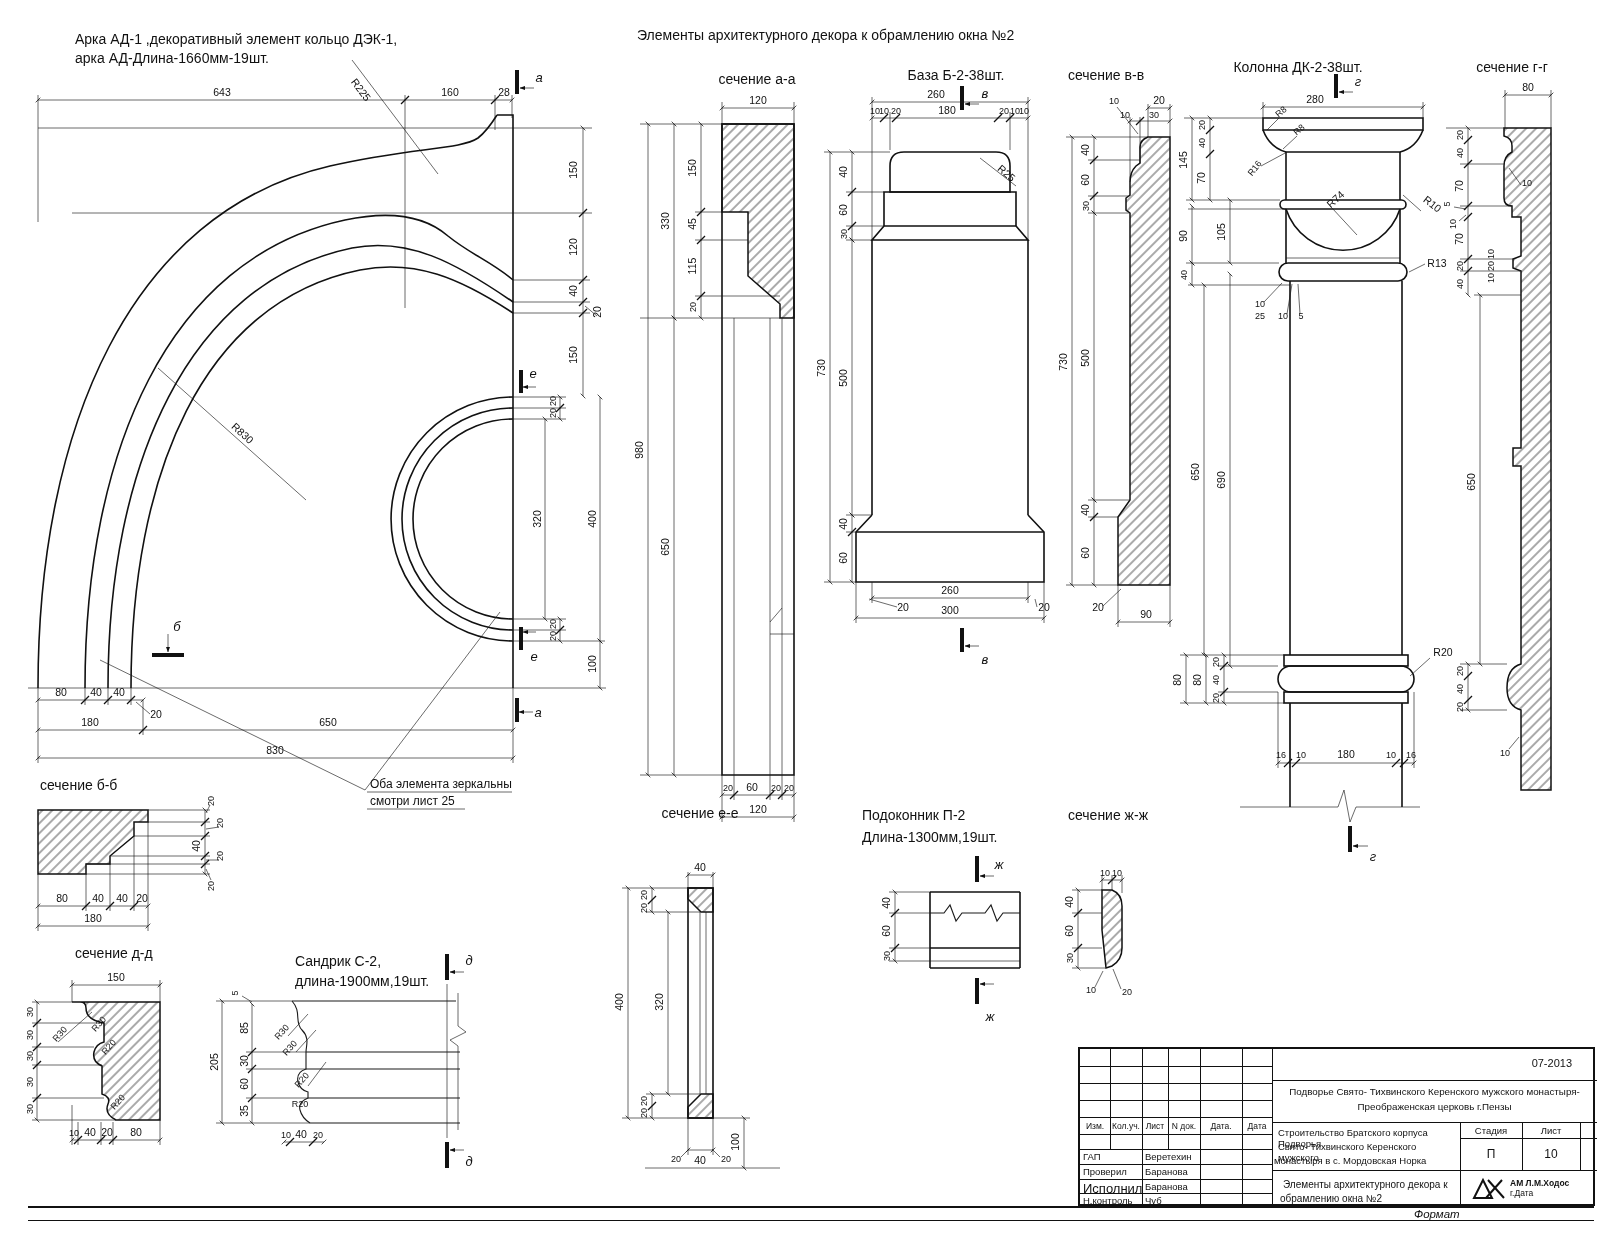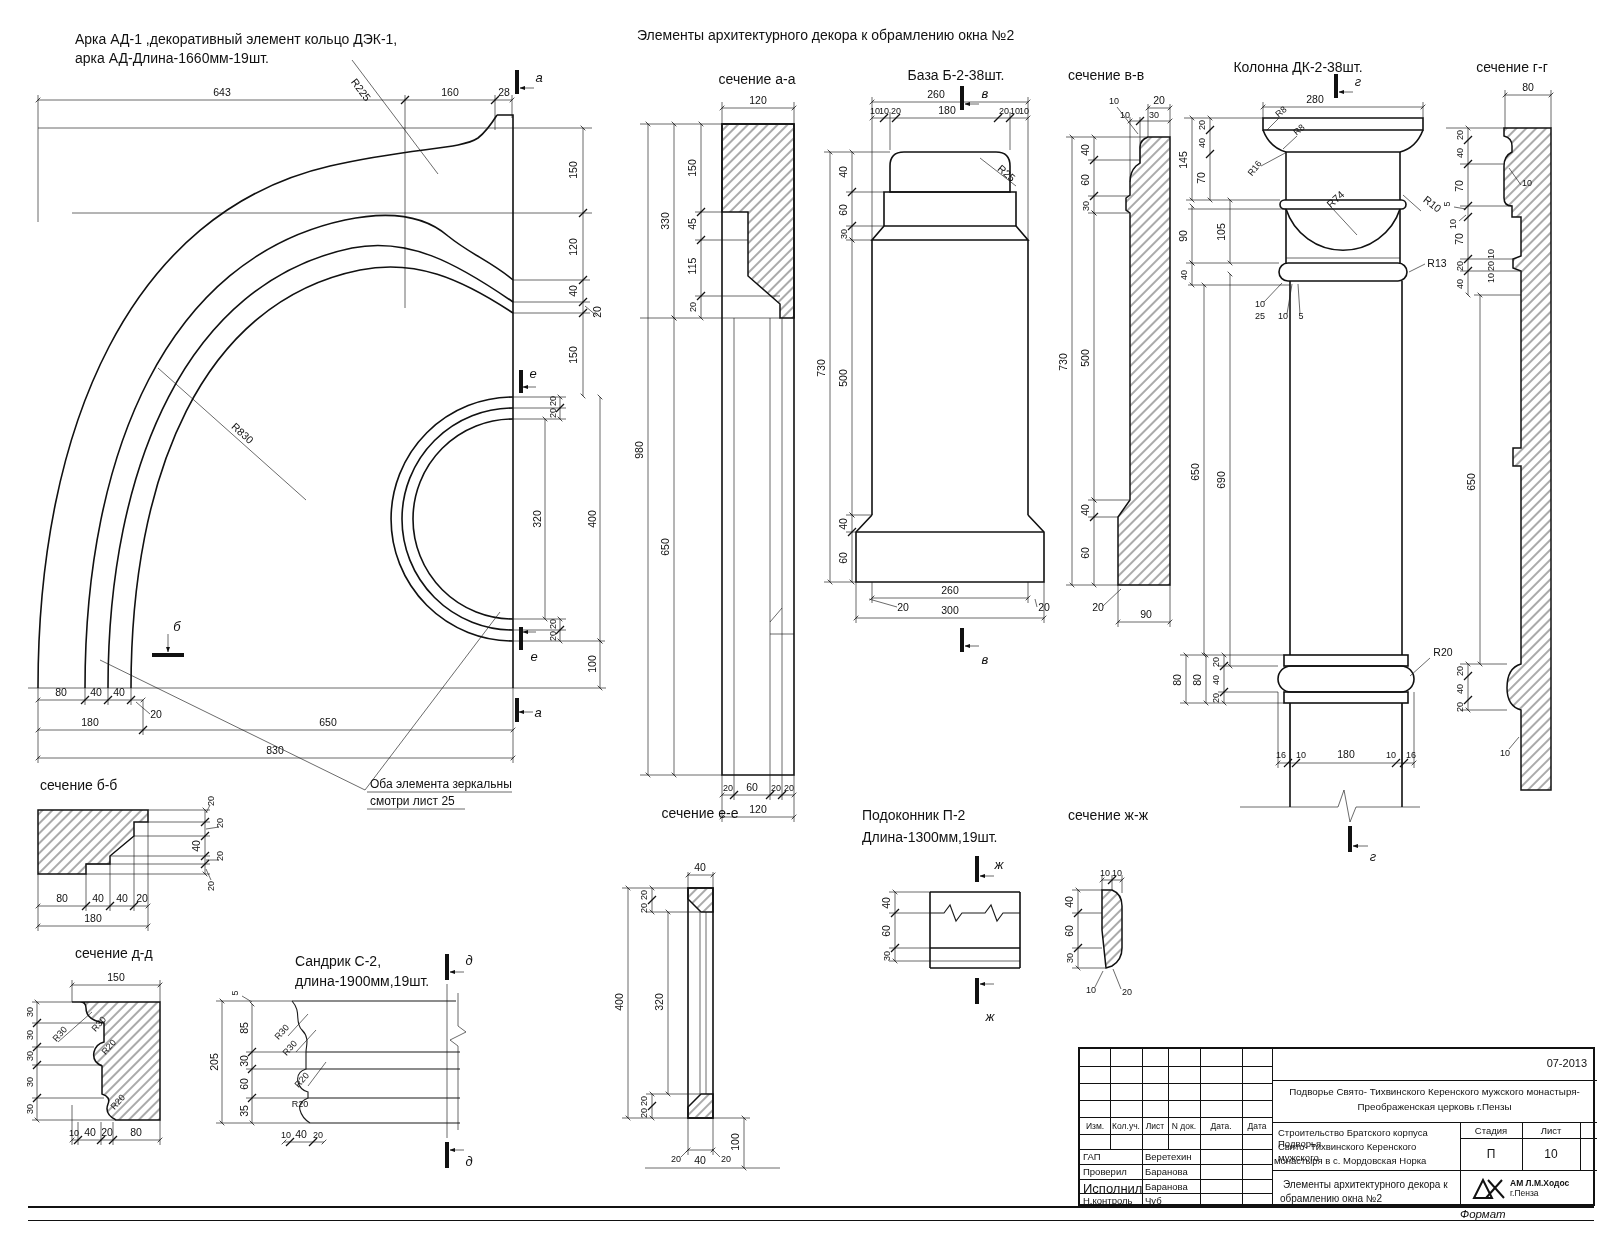--- a/index.html
+++ b/index.html
@@ -942,39 +942,39 @@
   <div class="hcell" style="left:65px;top:146px;width:56px;font-size:9.5px">Чуб</div>
 
   <div class="bl" style="left:192px;top:31px;width:325px"></div>
   <div class="bl" style="left:192px;top:73px;width:325px"></div>
   <div class="bl" style="left:380px;top:89px;width:137px"></div>
   <div class="bl" style="left:192px;top:121px;width:325px"></div>
   <div class="bv" style="left:380px;top:73px;height:86px"></div>
   <div class="bv" style="left:442px;top:73px;height:48px"></div>
   <div class="bv" style="left:500px;top:73px;height:48px"></div>
 
-  <div class="hcell" style="left:192px;top:8px;width:315px;text-align:right;font-size:11px">07-2013</div>
+  <div class="hcell" style="left:177px;top:8px;width:315px;text-align:right;font-size:11px">07-2013</div>
   <div class="hcell ctr" style="left:194px;top:33px;width:321px;height:19px;font-size:9.8px">Подворье Свято- Тихвинского Керенского мужского монастыря-</div>
   <div class="hcell ctr" style="left:194px;top:48px;width:321px;height:19px;font-size:9.8px">Преображенская церковь г.Пензы</div>
   <div class="hcell" style="left:198px;top:78px;width:180px;font-size:9.5px">Строительство Братского корпуса Подворья</div>
   <div class="hcell" style="left:198px;top:92px;width:180px;font-size:9.5px">Свято- Тихвинского Керенского мужского</div>
   <div class="hcell" style="left:194px;top:106px;width:180px;font-size:9.5px">монастыря в с. Мордовская Норка</div>
   <div class="hcell ctr" style="left:380px;top:73px;width:62px;height:16px;font-size:9.5px">Стадия</div>
   <div class="hcell ctr" style="left:442px;top:73px;width:58px;height:16px;font-size:9.5px">Лист</div>
   <div class="hcell ctr" style="left:380px;top:89px;width:62px;height:32px;font-size:12px">П</div>
   <div class="hcell ctr" style="left:442px;top:89px;width:58px;height:32px;font-size:12px">10</div>
   <div class="hcell" style="left:203px;top:130px;width:180px;font-size:10px">Элементы архитектурного декора к</div>
   <div class="hcell" style="left:200px;top:144px;width:180px;font-size:10px">обрамлению окна №2</div>
 
   <div class="hcell" style="left:392px;top:126px;width:120px;height:30px">
     <svg width="34" height="26" viewBox="0 0 34 26" style="position:absolute;left:0;top:1px">
       <path d="M2 22 L11 4 L20 22 Z" fill="none" stroke="#111" stroke-width="2"></path>
       <path d="M14 22 L30 4 M16 4 L32 22" fill="none" stroke="#111" stroke-width="2"></path>
     </svg>
     <div class="hcell" style="left:38px;top:3px;font-size:8.5px;font-weight:bold">АМ Л.М.Ходос</div>
-    <div class="hcell" style="left:38px;top:13px;font-size:8.5px">г.Пенза</div>
+    <div class="hcell" style="left:38px;top:13px;font-size:8.5px">г.Дата</div>
   </div>
 </div>
 
 <div class="bl" style="left:28px;top:1206px;width:1566px;border-top:2.4px solid #111"></div>
 <div class="bl" style="left:28px;top:1220px;width:1566px"></div>
-<div class="hcell" style="left:1460px;top:1208px;font-size:11.5px;font-style:italic">Формат</div>
+<div class="hcell" style="left:1414px;top:1208px;font-size:11.5px;font-style:italic">Формат</div>
 </div>
 
 </body></html>

